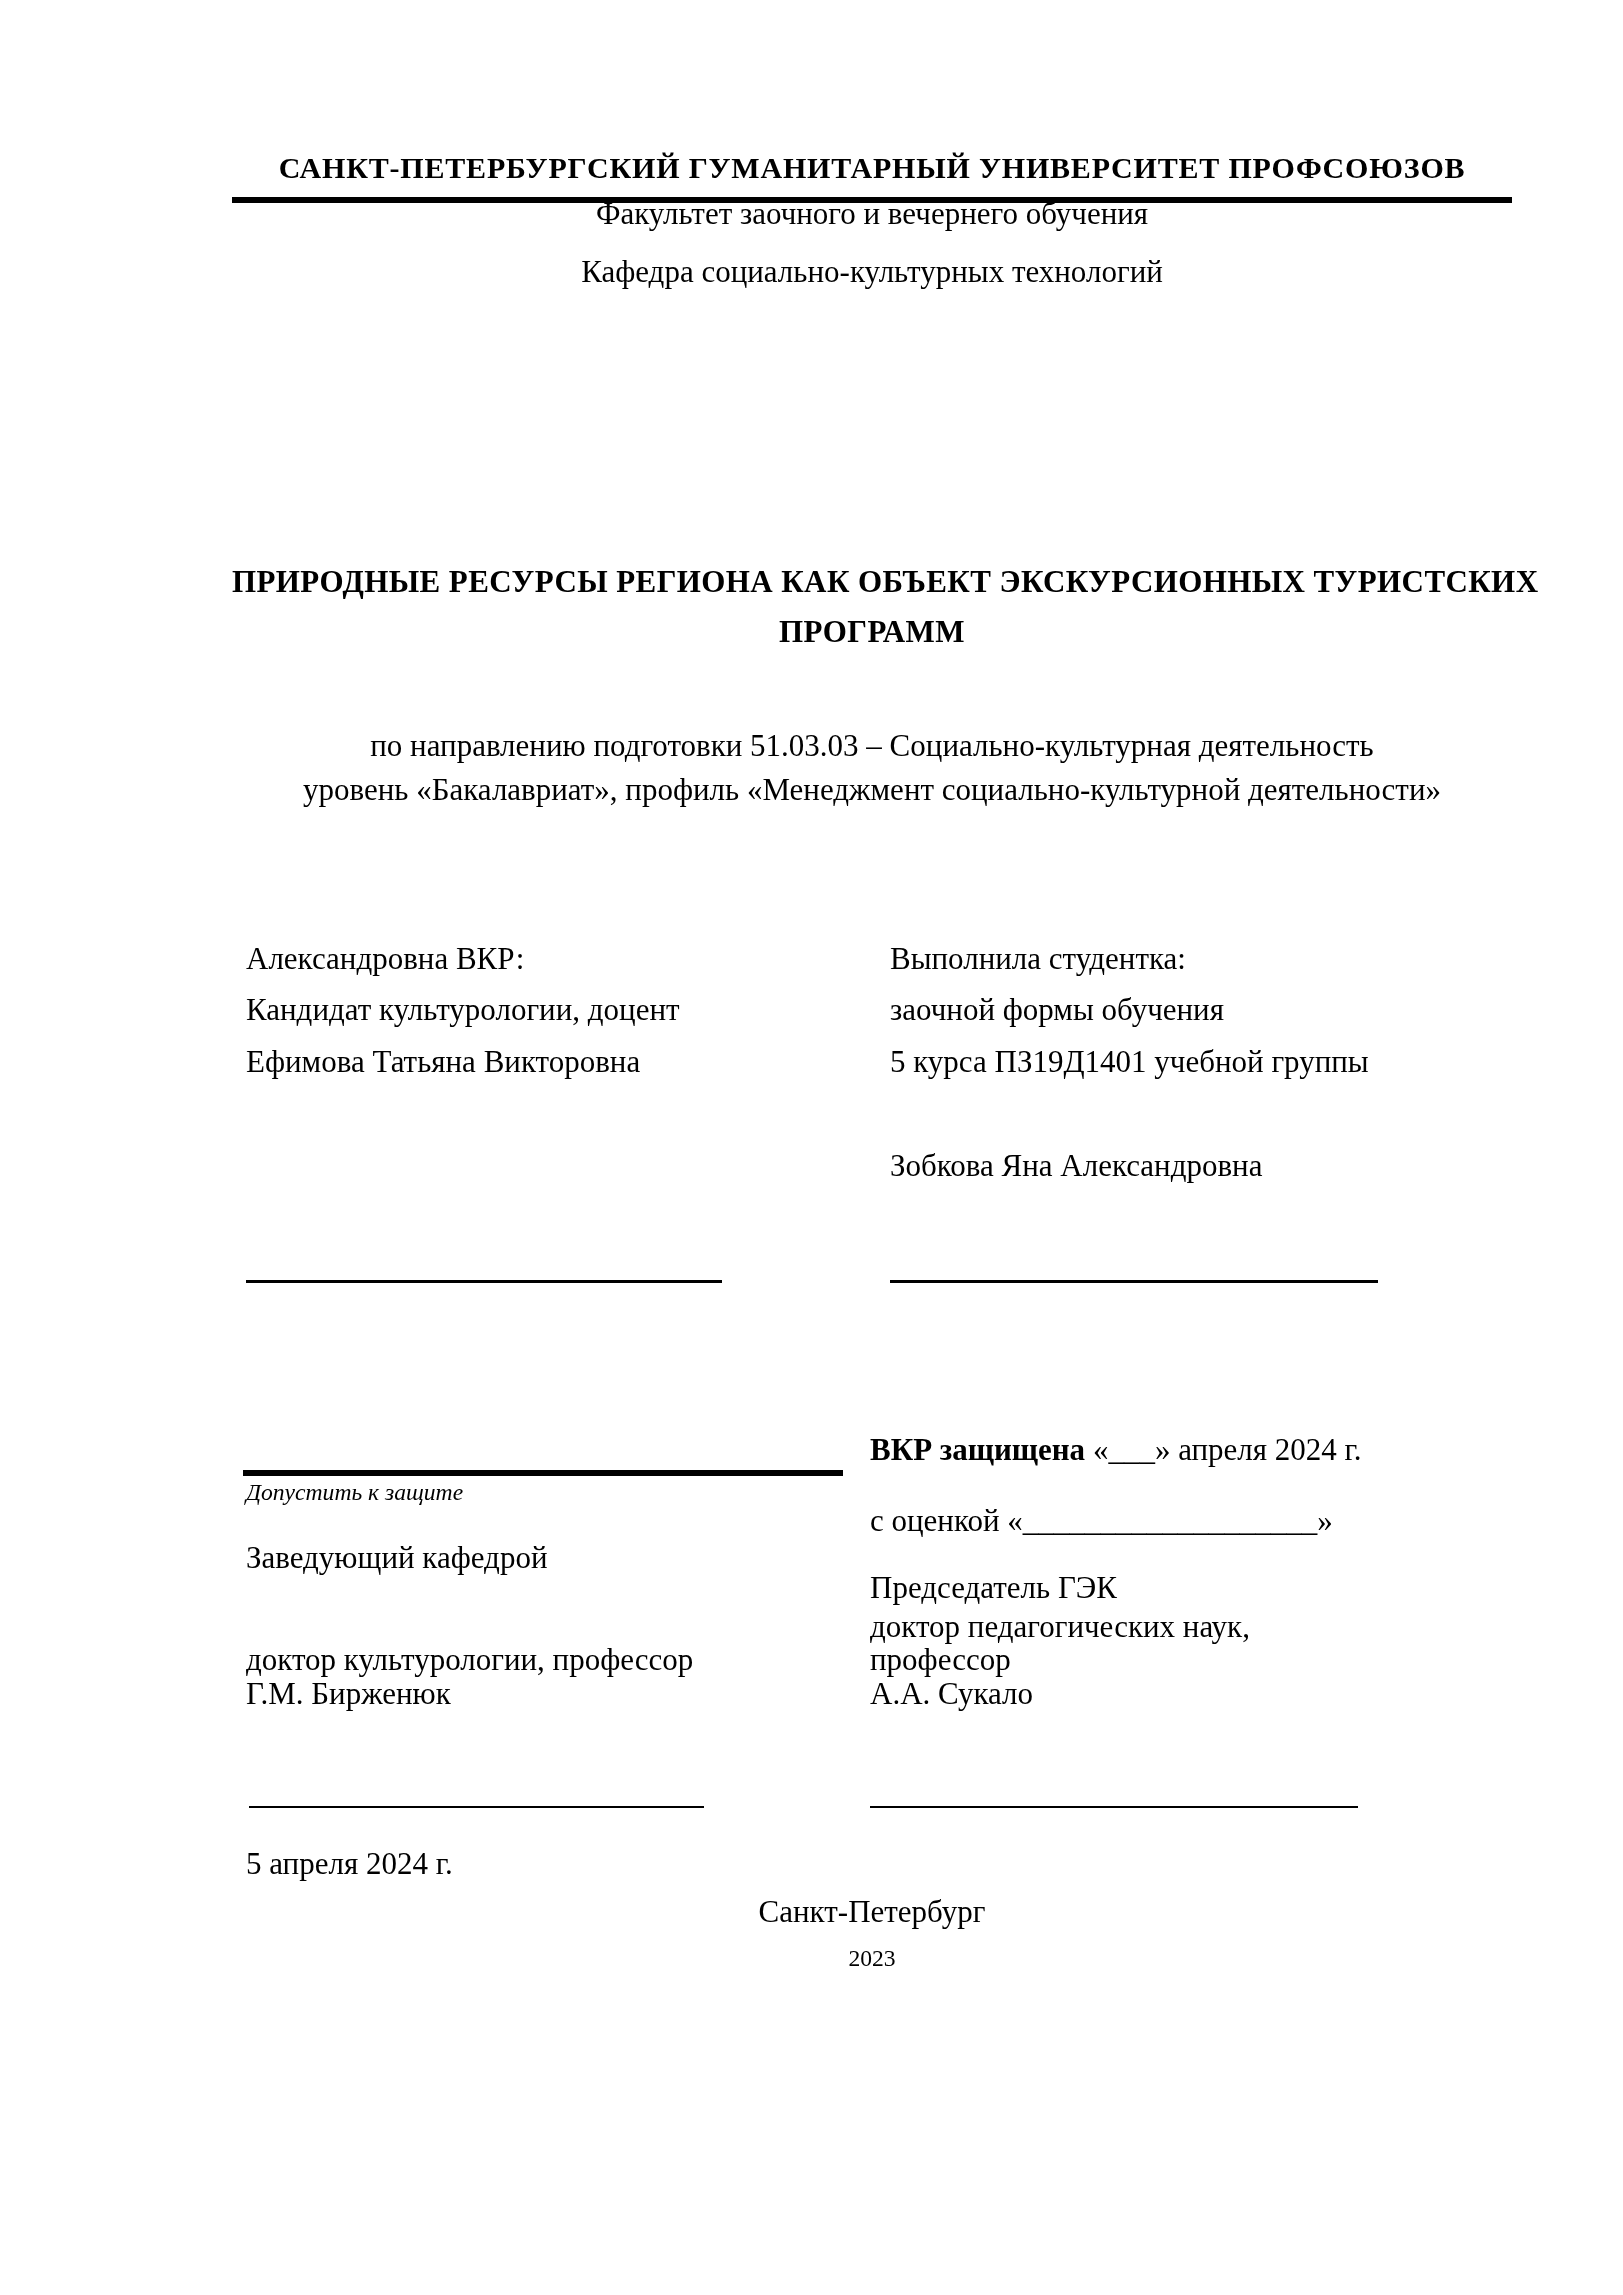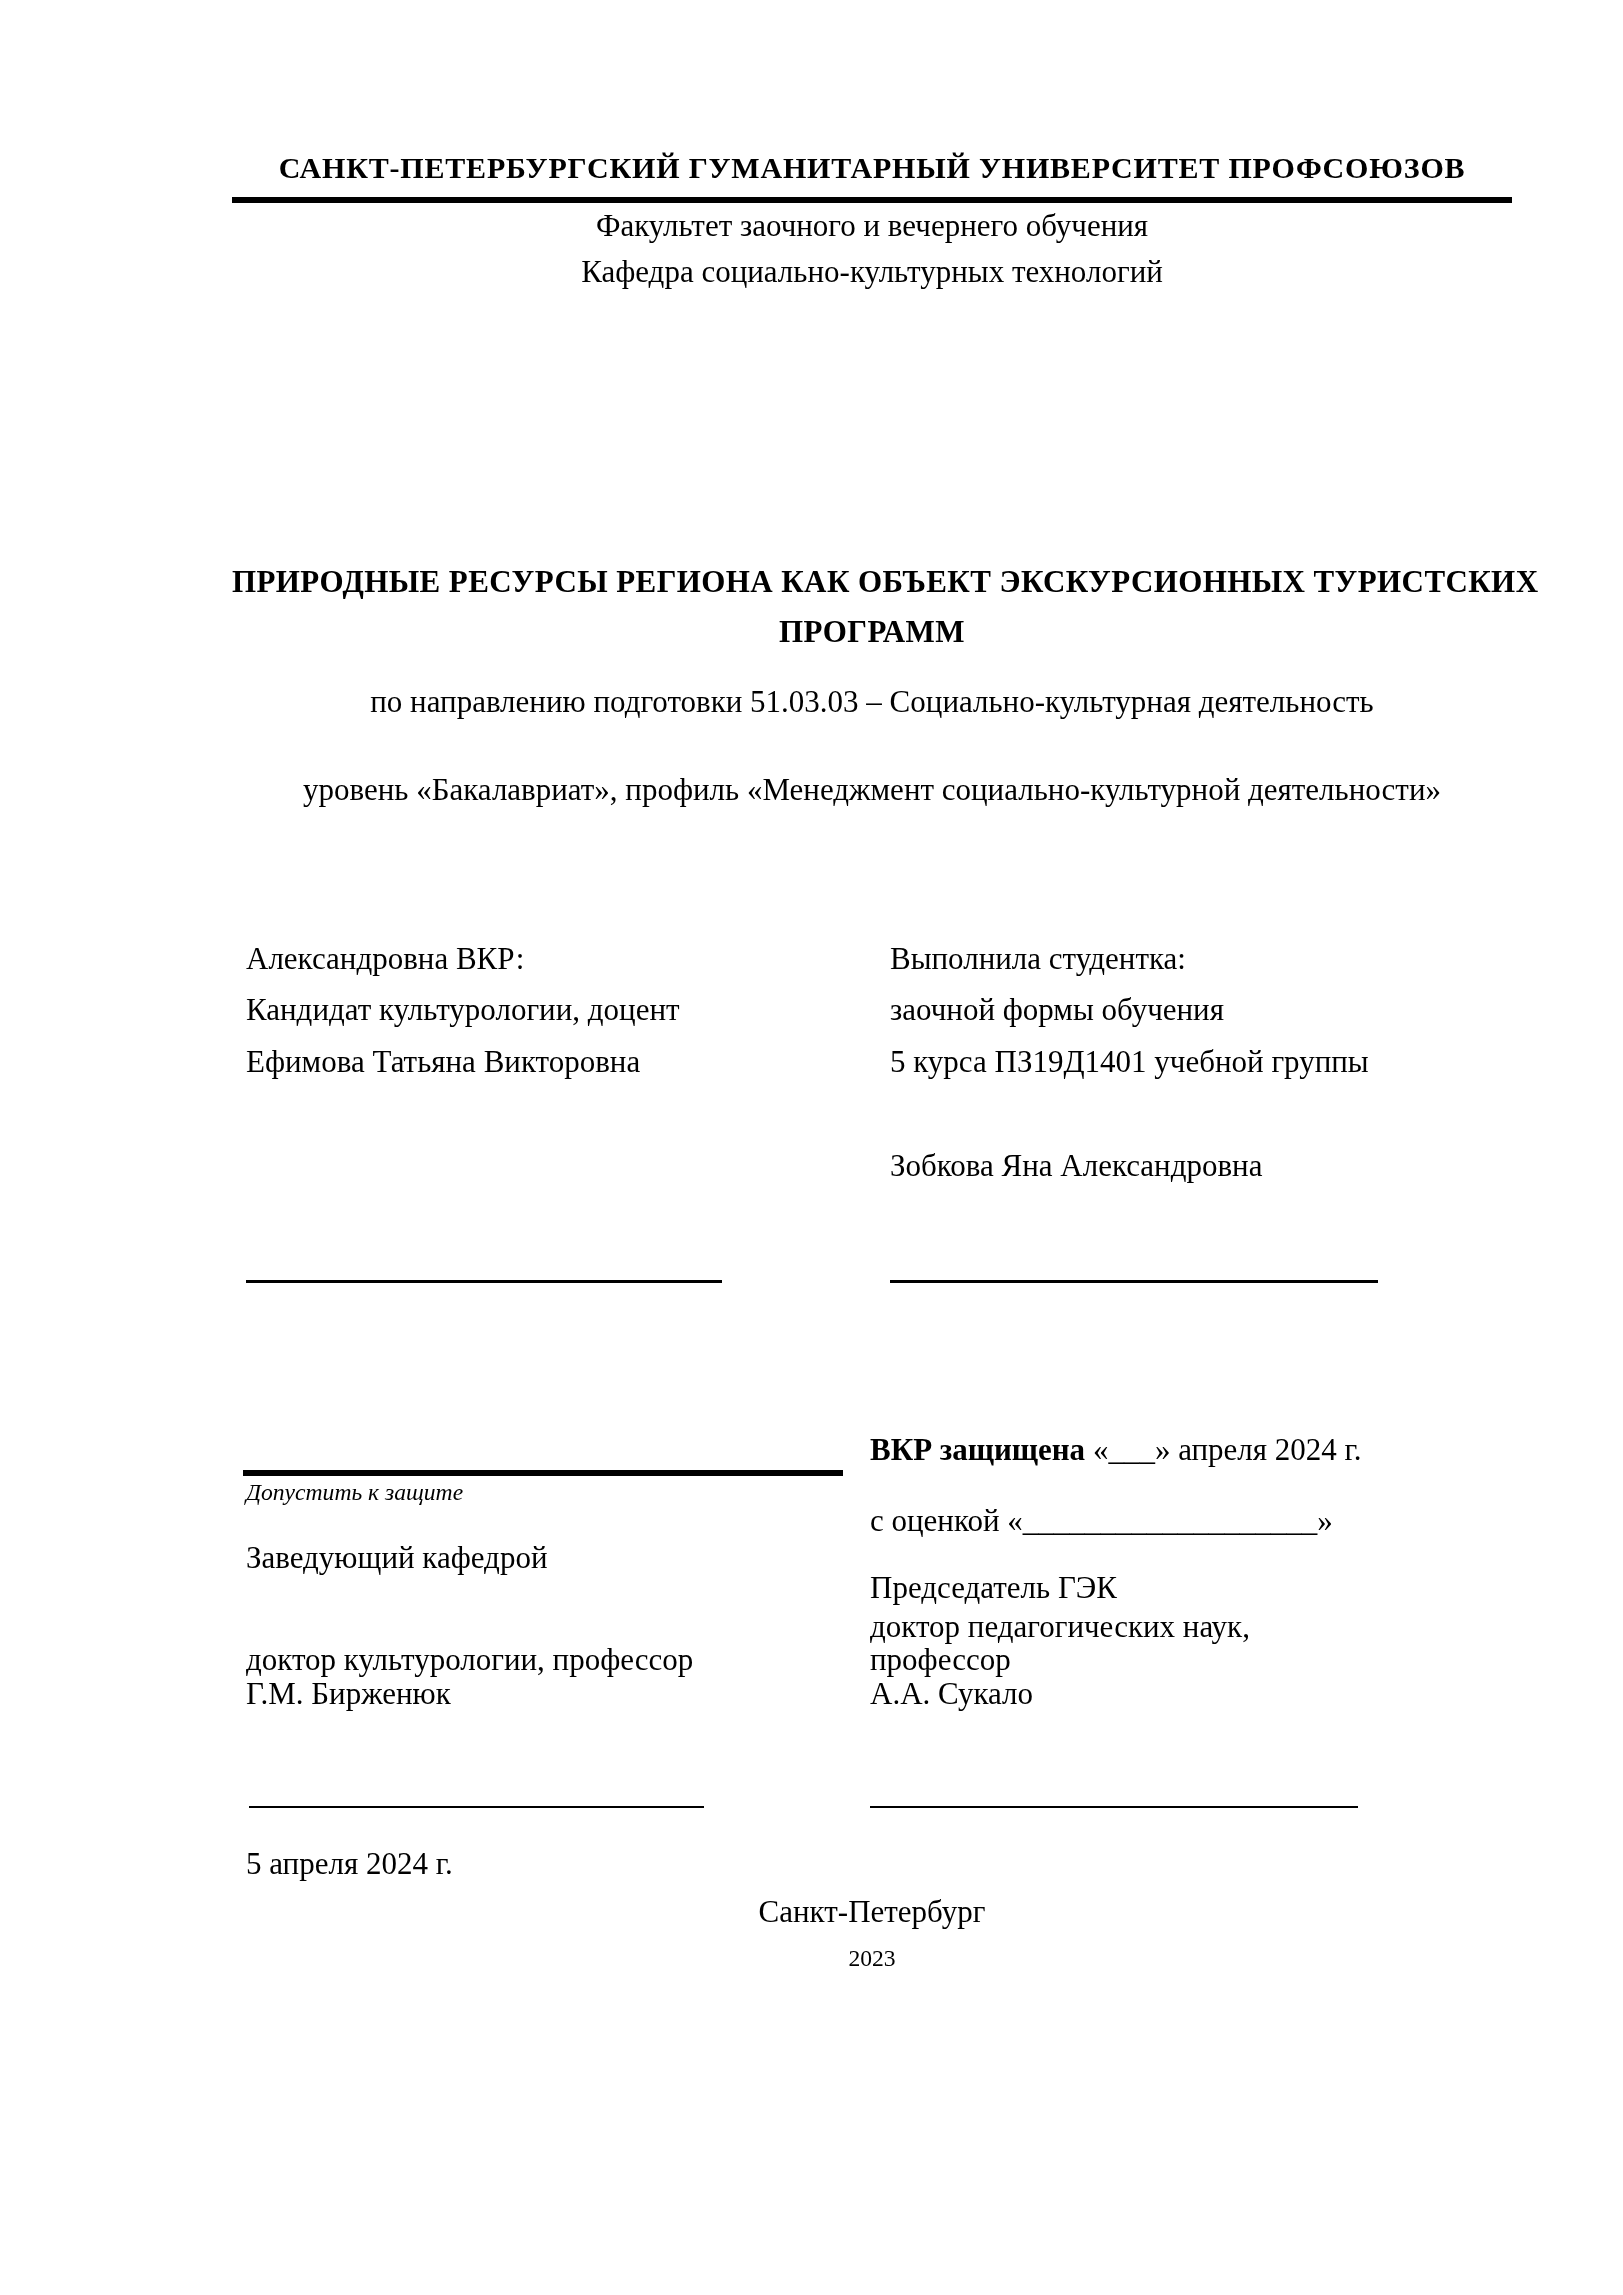--- a/index.html
+++ b/index.html
@@ -40,27 +40,27 @@
   .right-col { left: 890px; }
   .right-col-low { left: 870px; }
 </style>
 </head>
 <body>
 
 <div class="page">
 
   <div class="abs centered univ" style="top:151px;">САНКТ-ПЕТЕРБУРГСКИЙ ГУМАНИТАРНЫЙ УНИВЕРСИТЕТ ПРОФСОЮЗОВ</div>
   <div class="rule" style="left:232px; top:197px; width:1280px; height:6.3px;"></div>
-  <div class="abs centered body-text" style="top:208px;">Факультет заочного и вечернего обучения</div>
+  <div class="abs centered body-text" style="top:196px;">Факультет заочного и вечернего обучения</div>
   <div class="abs centered body-text" style="top:254px;">Кафедра социально-культурных технологий</div>
 
   <div class="abs centered title-line" style="top:564px;">ПРИРОДНЫЕ РЕСУРСЫ РЕГИОНА КАК ОБЪЕКТ ЭКСКУРСИОННЫХ ТУРИСТСКИХ</div>
   <div class="abs centered title-line" style="top:614px;">ПРОГРАММ</div>
 
-  <div class="abs centered body-text" style="top:684px;">по направлению подготовки 51.03.03 – Социально-культурная деятельность</div>
+  <div class="abs centered body-text" style="top:728px;">по направлению подготовки 51.03.03 – Социально-культурная деятельность</div>
   <div class="abs centered body-text" style="top:772px;">уровень «Бакалавриат», профиль «Менеджмент социально-культурной деятельности»</div>
 
   <div class="abs left-col body-text" style="top:941px;">Александровна ВКР:</div>
   <div class="abs left-col body-text" style="top:992px;">Кандидат культурологии, доцент</div>
   <div class="abs left-col body-text" style="top:1044px;">Ефимова Татьяна Викторовна</div>
 
   <div class="abs right-col body-text" style="top:941px;">Выполнила студентка:</div>
   <div class="abs right-col body-text" style="top:992px;">заочной формы обучения</div>
   <div class="abs right-col body-text" style="top:1044px;">5 курса ПЗ19Д1401 учебной группы</div>
   <div class="abs right-col body-text" style="top:1148px;text-align:right;">Зобкова Яна Александровна</div>

